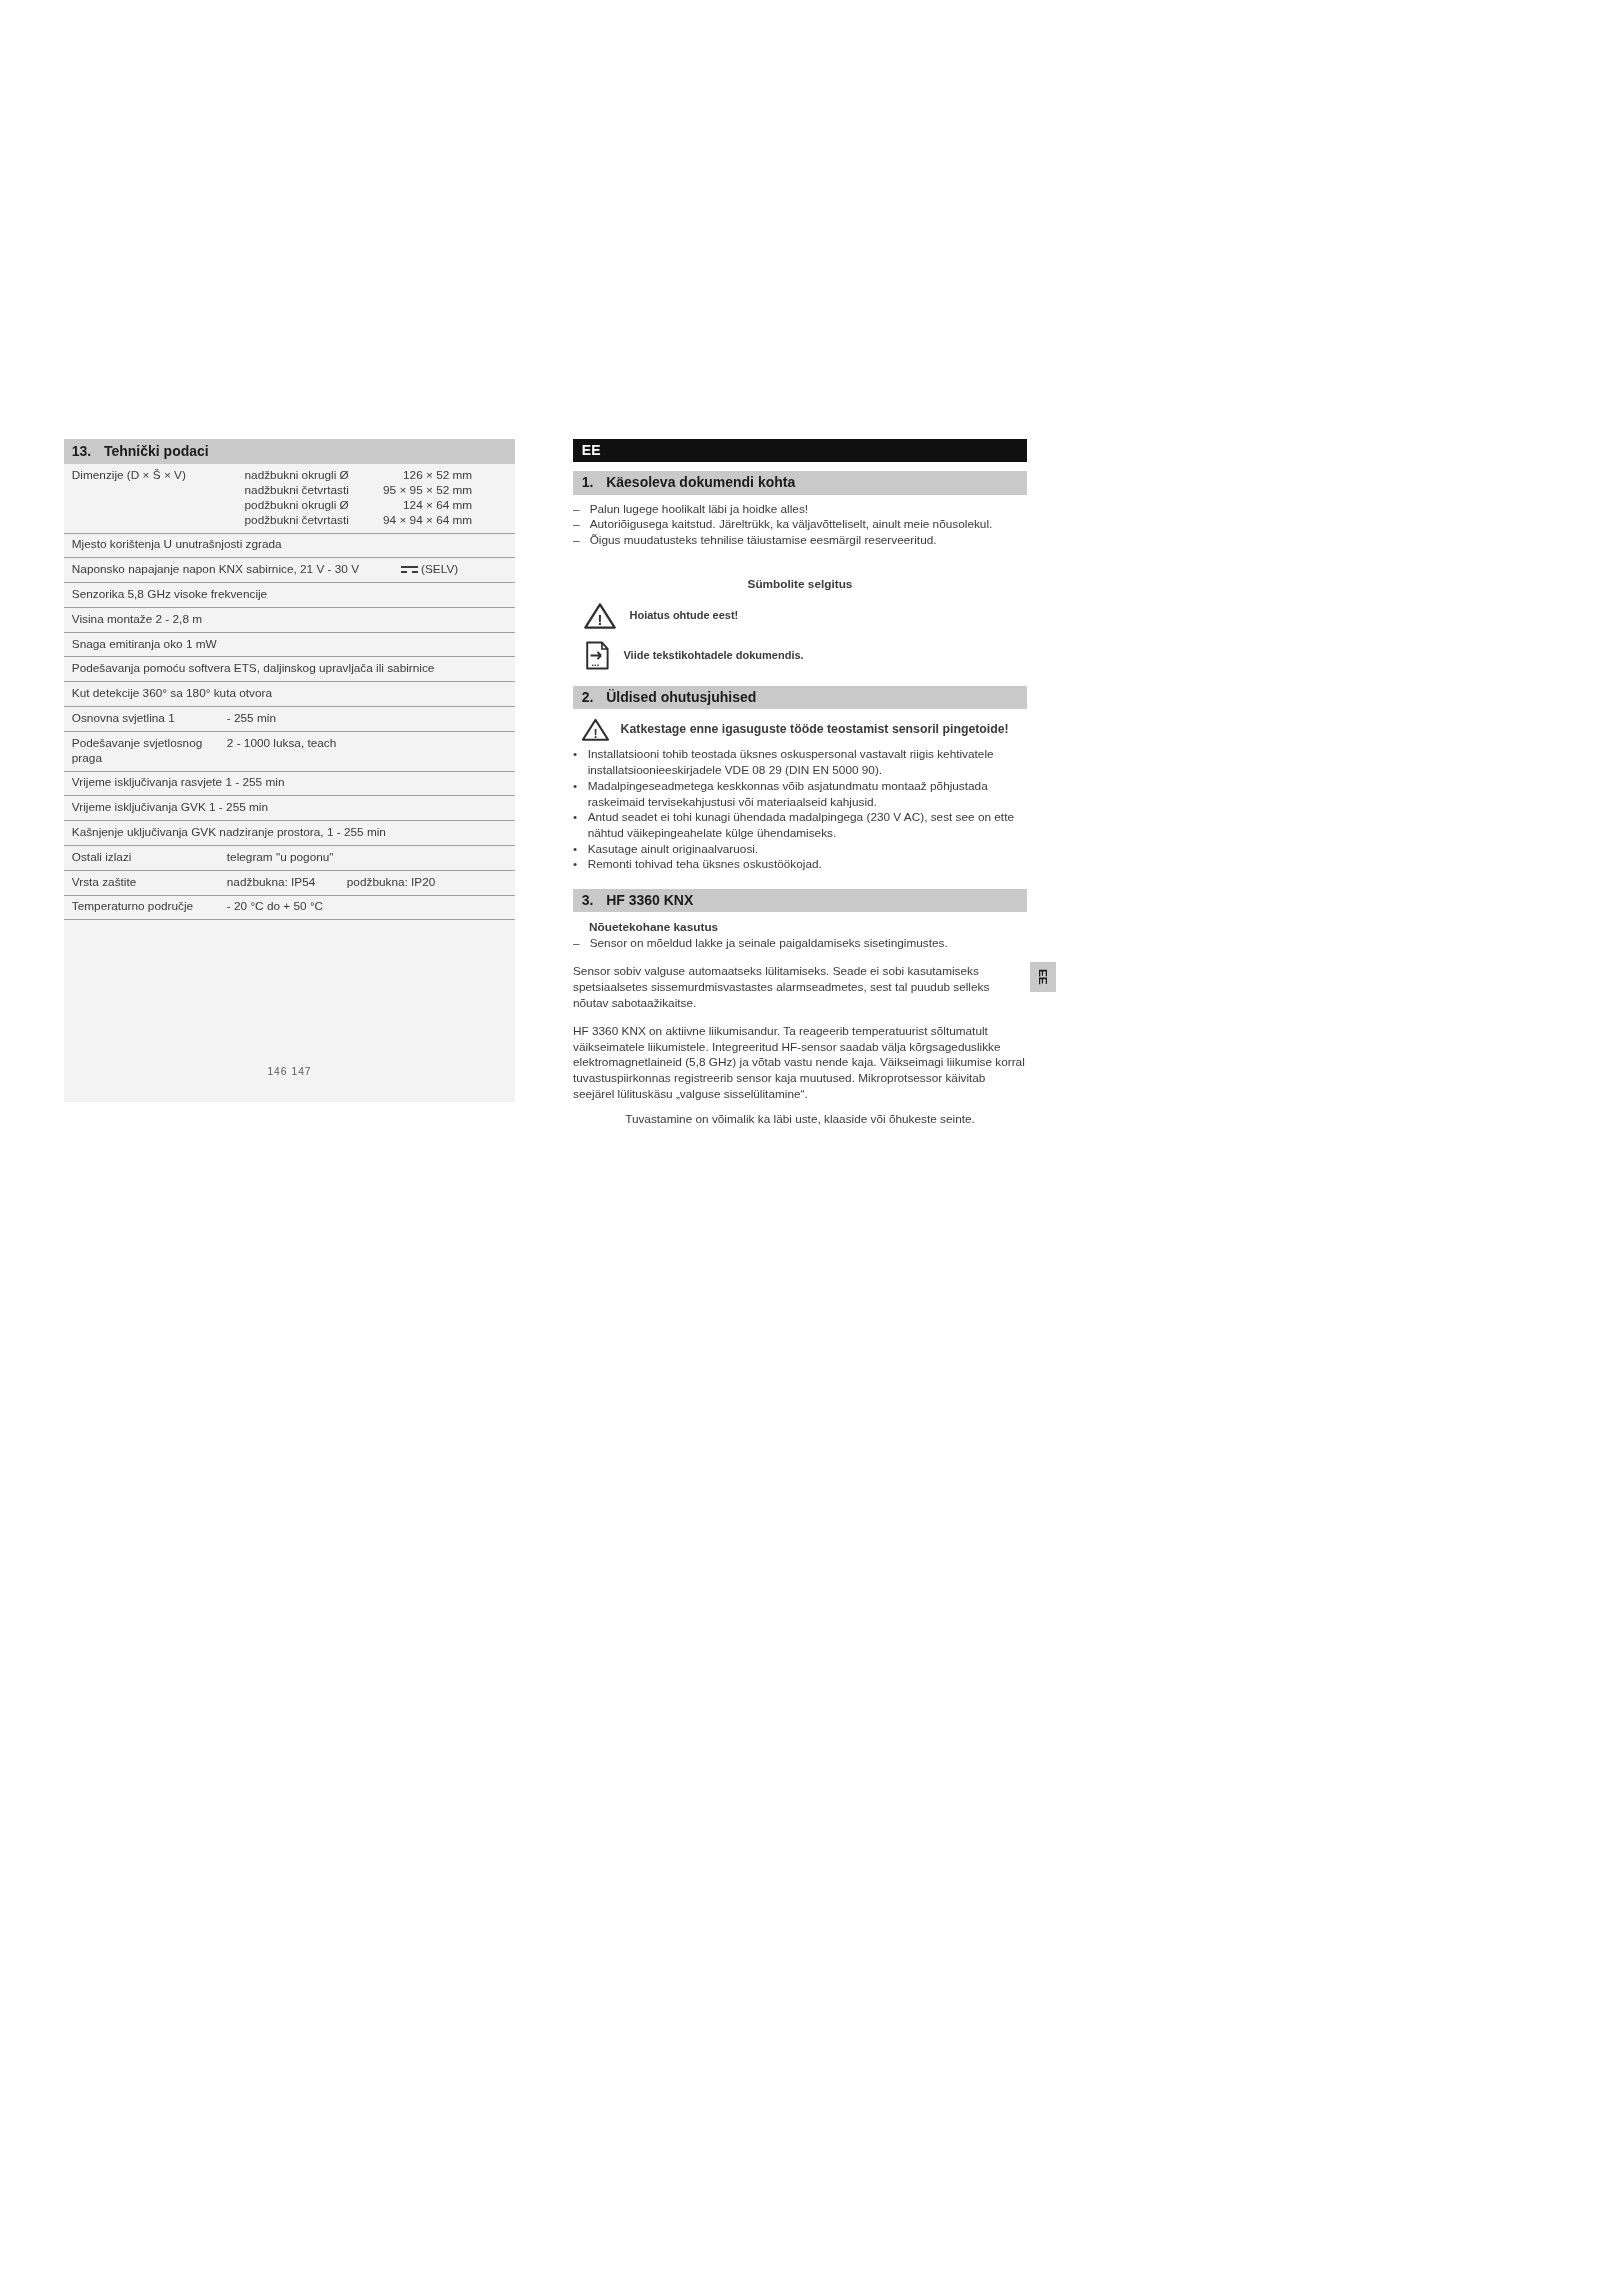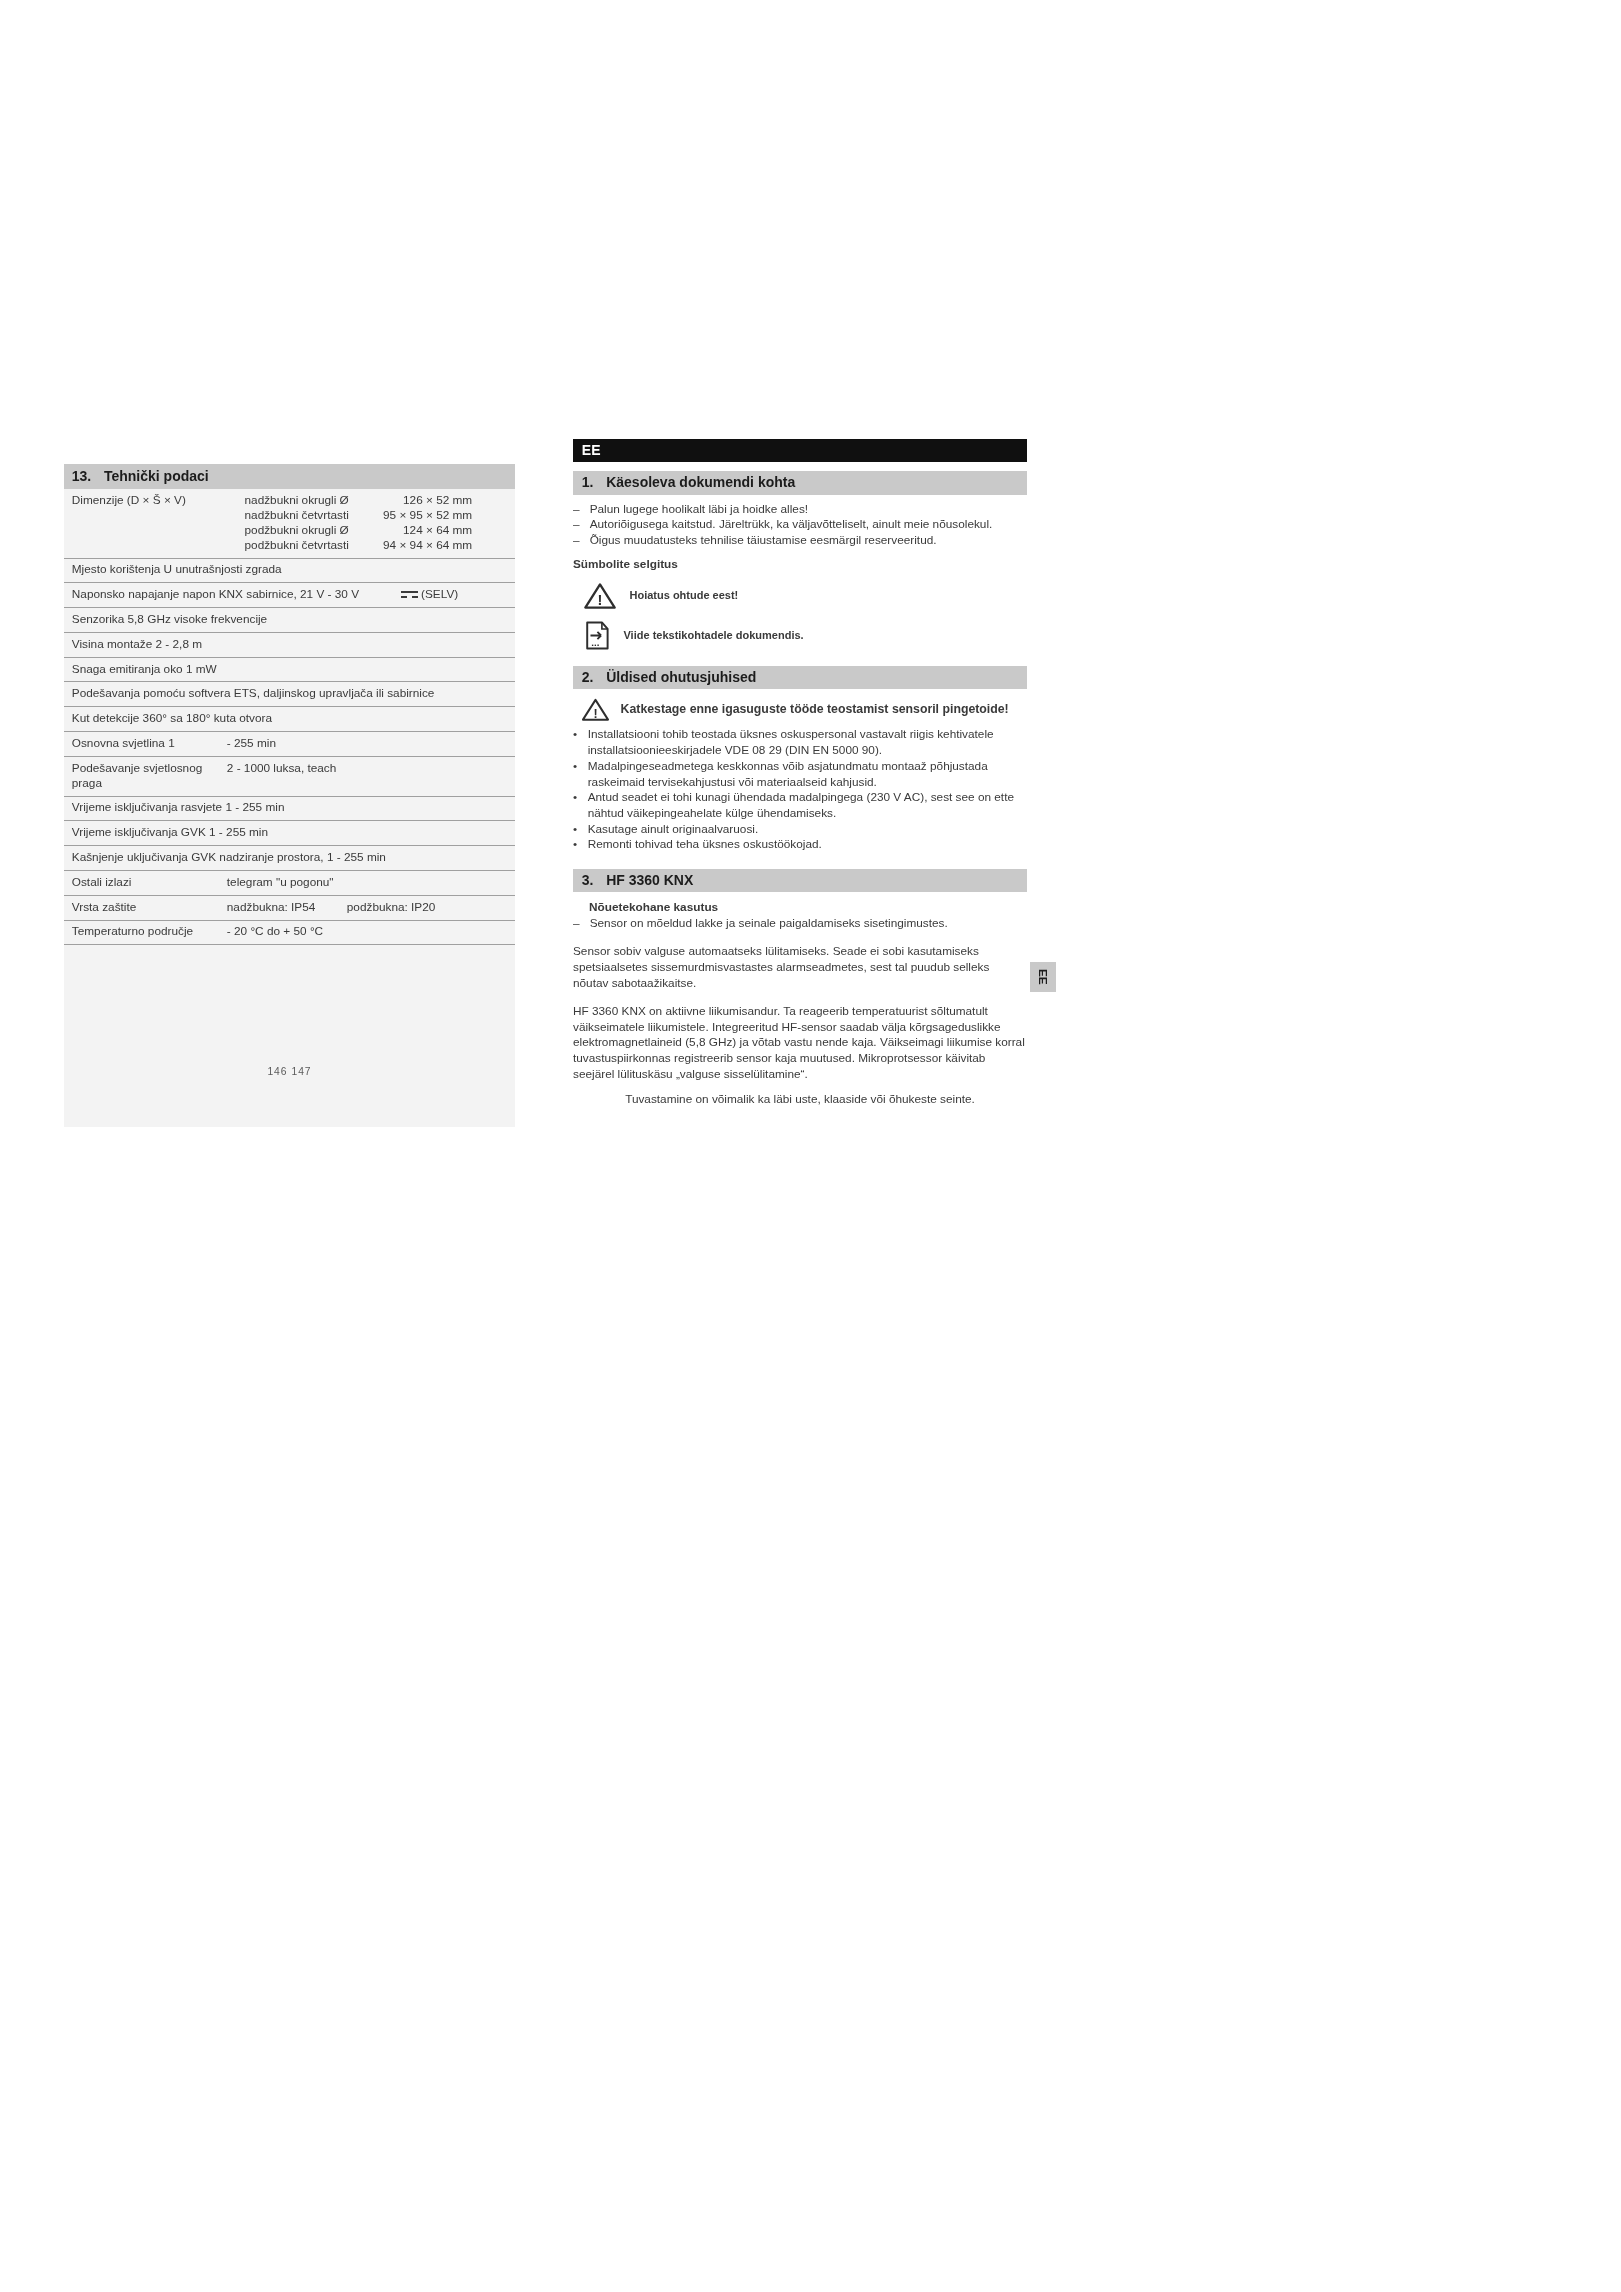--- a/index.html
+++ b/index.html
@@ -5,21 +5,21 @@
   * { box-sizing: border-box; margin: 0; padding: 0; }
   html, body { background: #ffffff; }
   body {
     width: 1621px; height: 2293px; position: relative;
     font-family: "Liberation Sans", "DejaVu Sans", sans-serif;
     color: #3a3a3a;
   }
 
   
   .tech {
-    position: absolute; left: 64px; top: 464px; width: 451px; min-height: 663px;
+    position: absolute; left: 64px; top: 439px; width: 451px; min-height: 663px;
     background: #f3f3f3; font-size: 11.8px; line-height: 15px;
   }
   .tech-head {
     background: #c9c9c9; color: #1c1c1c; font-size: 14px; font-weight: bold;
     padding: 4.9px 7.8px; display: flex; gap: 12.7px;
   }
   .trow { border-bottom: 1px solid #9f9f9f; padding: 3.9px 7.8px 4.9px; }
   .grid2 { display: grid; grid-template-columns: 155px 1fr; }
   .grid3 { display: grid; grid-template-columns: 155px 120px 1fr; }
   .dimline { display: grid; grid-template-columns: 155px 122px 1fr; }
@@ -41,21 +41,21 @@
   .ee-bar { background: #101010; color: #ffffff; font-weight: bold; font-size: 14px; padding: 3.9px 8.8px; }
   .sec-head {
     background: #c9c9c9; color: #1c1c1c; font-weight: bold; font-size: 14px;
     padding: 3.9px 8.8px; display: flex; gap: 12.7px;
   }
   .sh1 { margin-top: 8.8px; }
   .sh2 { margin-top: 14.7px; }
   .sh3 { margin-top: 15.7px; }
   .dash-list { margin-top: 6.9px; }
   .dash-item { display: grid; grid-template-columns: 16.7px 1fr; }
-  .symbols-title { margin-top: 8px; font-weight: bold; }
+  .symbols-title { margin-top: 28px; font-weight: bold; text-align: center; }
   .sym-row { display: flex; align-items: center; gap: 12.7px; margin-top: 8.8px; margin-left: 9.8px; }
   .sym-row svg { flex: 0 0 auto; display: block; }
   .sym-label { font-weight: bold; font-size: 11px; }
   .warn-row { display: flex; align-items: center; gap: 10.8px; margin-top: 7.8px; margin-left: 7.8px; font-weight: bold; font-size: 12.3px; }
   .blist { margin-top: 4.9px; }
   .bitem { display: grid; grid-template-columns: 14.7px 1fr; }
   .sub-head { margin-top: 7.8px; font-weight: bold; padding-left: 16px; }
   .para { margin-top: 12.7px; }
   .para0 { margin-top: 10px; text-align: center; }
 

